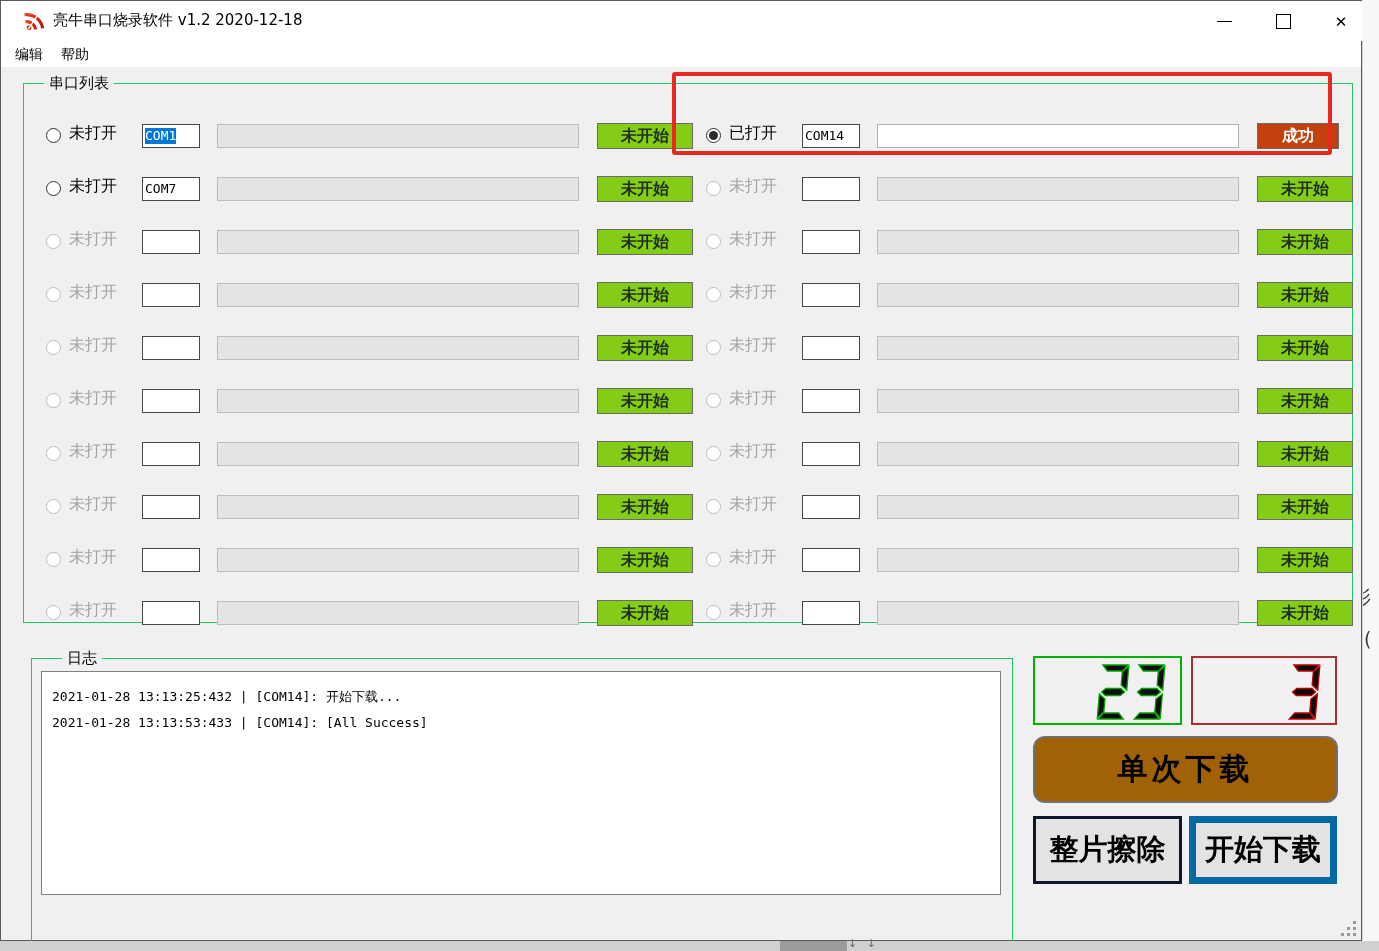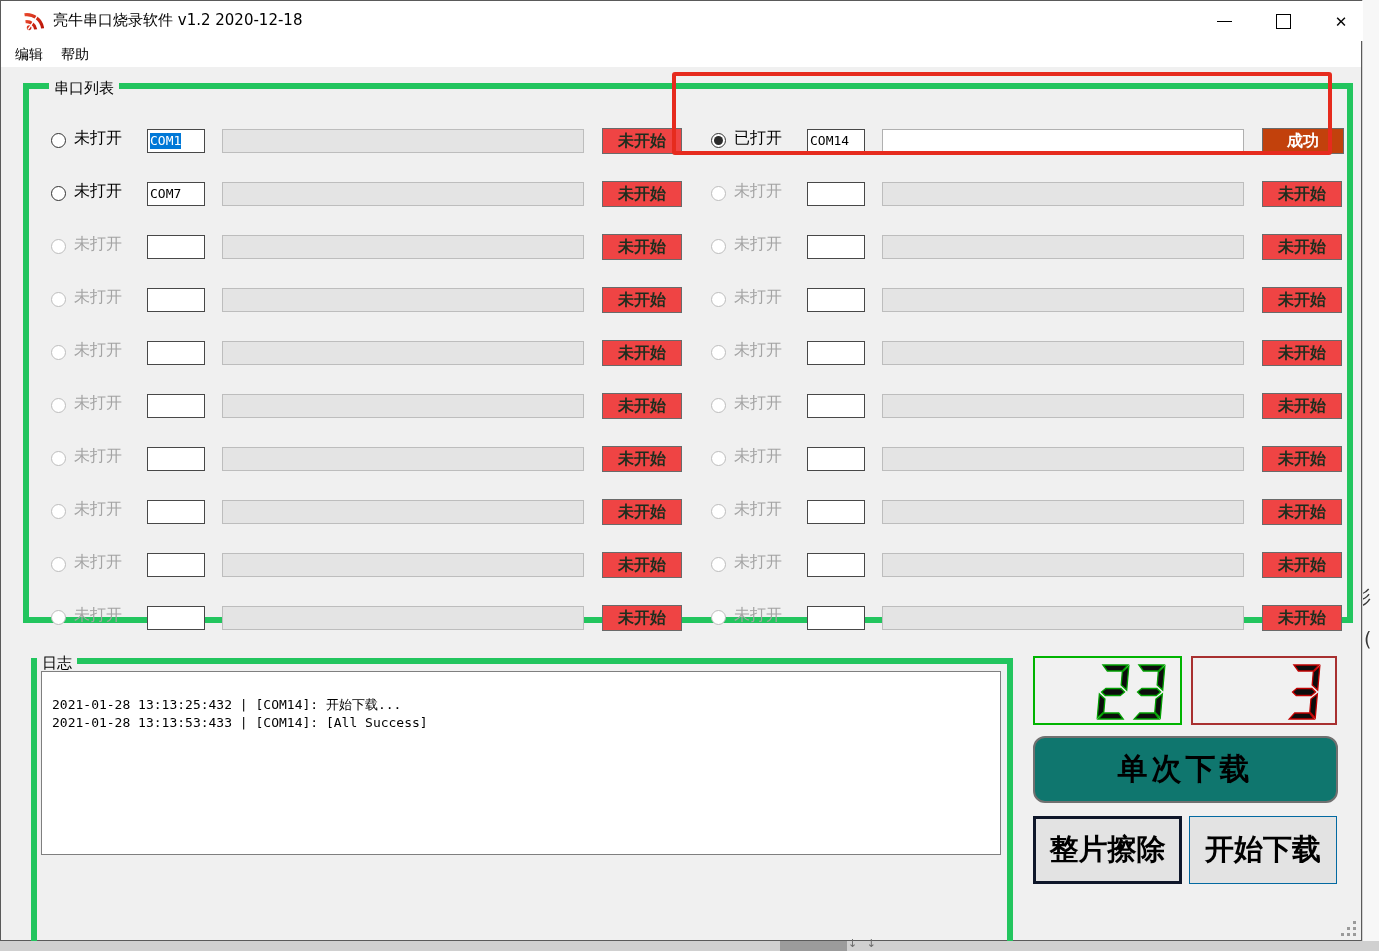--- a/index.html
+++ b/index.html
@@ -21,66 +21,66 @@
   .win-btn.min{left:1200px;} .win-btn.max{left:1259px;} .win-btn.close{left:1317px;}
   .glyph-min{display:block;width:15px;height:0;border-top:1px solid #000;}
   .glyph-max{display:block;width:13px;height:13px;border:1px solid #000;}
   .glyph-close{font-size:15px;color:#000;line-height:1;}
   .menubar{position:absolute;left:0;top:40px;width:100%;height:26px;background:#ffffff;}
   .menu-item{position:absolute;top:2px;height:22px;line-height:22px;font-size:14px;color:#000;padding:0 6px;}
   .menu-item.m0{left:8px;} .menu-item.m1{left:54px;}
   .client{position:absolute;left:0;top:66px;width:1360px;height:873px;background:#f0f0f0;}
 
   
-  .groupbox{position:absolute;border:6px solid #22c55e;box-sizing:border-box;text-decoration:underline;}
+  .groupbox{position:absolute;border:1px solid #22c55e;box-sizing:border-box;text-decoration:underline;}
   .group-label{position:absolute;background:#f0f0f0;padding:0 5px;font-size:15px;color:#000;line-height:16px;}
 
   
   .col{position:absolute;top:39px;}
   .col.left{left:10px;} .col.right{left:670px;}
   .port-row{position:relative;height:26px;margin-bottom:27px;width:650px;}
   .radio{position:absolute;left:12px;top:5px;width:15px;height:15px;border-radius:50%;
     border:1px solid #333;background:#fff;box-sizing:border-box;}
   .port-row.disabled .radio{border-color:#bdbdbd;}
   .radio.checked::after{content:"";position:absolute;left:2px;top:2px;width:9px;height:9px;border-radius:50%;background:#2b2b2b;}
   .status-label{position:absolute;left:35px;top:0;font-size:16px;color:#000;white-space:nowrap;}
   .port-row.disabled .status-label{color:#a3a3a3;}
   .com-field{position:absolute;left:108px;top:1px;width:58px;height:24px;background:#fff;
     border:1px solid #484848;box-sizing:border-box;display:flex;align-items:center;padding-left:2px;}
   .com-field .val{font-family:"DejaVu Sans Mono","Liberation Mono",monospace;font-size:13px;color:#000;line-height:16px;}
   .com-field .val.selected{background:#0078d7;color:#fff;}
   .progress{position:absolute;left:183px;top:1px;width:362px;height:24px;background:#e4e4e4;
     border:1px solid #bdbdbd;box-sizing:border-box;}
   .progress.has-fill{background:#ffffff;border-color:#b0b0b0;}
   .progress .fill{height:100%;background:repeating-linear-gradient(90deg,#0fafc3 0px,#0fafc3 7px,#ffffff 7px,#ffffff 10px);}
-  .status-btn{position:absolute;left:563px;top:0;width:80px;height:26px;background:#ef4444;
+  .status-btn{position:absolute;left:563px;top:0;width:96px;height:26px;background:#84cc16;
     border:1px solid #6a6a6a;box-sizing:border-box;font-size:16px;font-weight:700;color:#1e2d1e;
     display:flex;align-items:center;justify-content:center;padding:0;font-family:inherit;}
   .status-btn.success{background:#c2410c;color:#ffffff;width:82px;}
   .annotation-box{position:absolute;left:693px;top:71px;width:660px;height:83px;
     border:4px solid #e62b1e;border-radius:3px;box-sizing:border-box;pointer-events:none;z-index:50;}
 
   
-  .log-box{position:absolute;left:40px;top:670px;width:960px;height:184px;background:#fff;
-    border:1px solid #7f7f7f;box-sizing:border-box;padding:24px 10px;overflow:hidden;
-    font-family:"DejaVu Sans Mono","Liberation Mono",monospace;font-size:13px;line-height:18px;color:#000;white-space:pre;}
+  .log-box{position:absolute;left:40px;top:670px;width:960px;height:224px;background:#fff;
+    border:1px solid #7f7f7f;box-sizing:border-box;padding:12px 10px;overflow:hidden;
+    font-family:"DejaVu Sans Mono","Liberation Mono",monospace;font-size:13px;line-height:26px;color:#000;white-space:pre;}
 
   
   .counter{position:absolute;height:69px;background:#f1f1f1;box-sizing:border-box;}
   .counter.ok{left:1032px;top:655px;width:149px;border:2px solid #00b400;}
   .counter.fail{left:1190px;top:655px;width:146px;border:2px solid #a83030;}
   .counter svg{position:absolute;right:10px;top:6px;}
 
   
   .big-btn{box-sizing:border-box;position:absolute;display:flex;align-items:center;justify-content:center;
     font-family:inherit;color:#000;}
-  .btn-single{left:1032px;top:735px;width:305px;height:67px;background:#0f766e;
+  .btn-single{left:1032px;top:735px;width:305px;height:67px;background:#a16207;
     border:2px solid #707070;border-radius:12px;font-size:30px;font-weight:600;letter-spacing:4px;}
   .btn-erase{left:1032px;top:815px;width:149px;height:68px;background:#e3e3e3;border:3px solid #0f172a;font-size:29px;font-weight:600;}
-  .btn-start{left:1188px;top:815px;width:148px;height:68px;background:#e3e3e3;border:1px solid #0369a1;font-size:29px;font-weight:600;}
+  .btn-start{left:1188px;top:815px;width:148px;height:68px;background:#e3e3e3;border:7px solid #0369a1;font-size:29px;font-weight:600;}
 
   
   .resize-grip{position:absolute;right:5px;bottom:4px;width:18px;height:18px;}
   .resize-grip i{position:absolute;width:3px;height:3px;background:#9a9a9a;}
   .right-sliver{position:absolute;left:1363px;top:0;width:16px;height:941px;background:#f7f7f7;overflow:hidden;}
   .frag{position:absolute;left:-11px;color:#3a3a3a;font-size:19px;white-space:nowrap;}
   .taskbar-strip{position:absolute;left:0;top:941px;width:1379px;height:10px;background:#d0d0d0;}
   .taskbar-dark{position:absolute;left:780px;top:0;width:67px;height:10px;background:#9b9b9b;}
   .tb-arrows{position:absolute;left:848px;top:-4px;font-size:11px;color:#6a6a6a;letter-spacing:3px;}
 </style>
@@ -307,21 +307,21 @@
             </span>
     <span class="progress"><span class="fill" style="width: 0%;"></span></span>
     <button class="status-btn">未开始</button>
   </div>
         </div>
     </div>
 
     <div class="annotation-box" style="left:671px;top:5px;"></div>
 
     <div class="groupbox" style="left:30px;top:591px;width:982px;height:302px;">
-      <span class="group-label" style="left:0;top:-9px;text-align:right;">日志</span>
+      <span class="group-label" style="left:30px;top:-9px;text-align:right;">日志</span>
     </div>
     <div class="log-box" style="left:40px;top:604px;" id="log-box">2021-01-28 13:13:25:432 | [COM14]: 开始下载...
 2021-01-28 13:13:53:433 | [COM14]: [All Success]</div>
 
     <div class="counter ok" style="top:589px;" id="counter-ok">
         <svg width="78" height="56" viewBox="0 0 78 56">
           <g transform="translate(6,0) skewX(-5)">
             <polygon points="5,1 30,1 25,7 10,7" fill="#0d0d0d" stroke="#00A000" stroke-width="1.3"></polygon>
             <polygon points="31,2 31,26 25,21 25,8" fill="#0d0d0d" stroke="#00A000" stroke-width="1.3"></polygon>
             <polygon points="6,28 10,24.5 25,24.5 29,28 25,31.5 10,31.5" fill="#0d0d0d" stroke="#00A000" stroke-width="1.3"></polygon>

